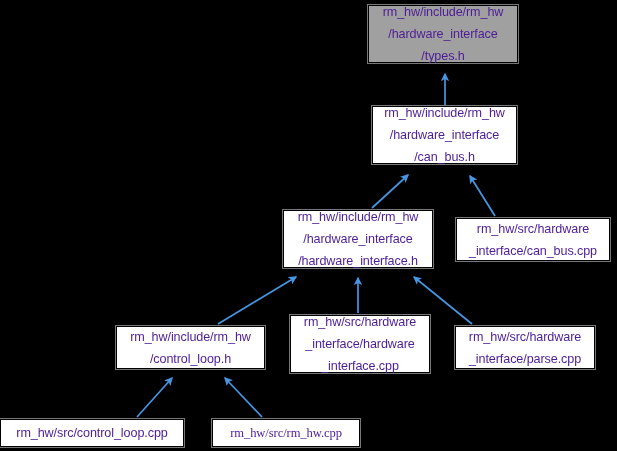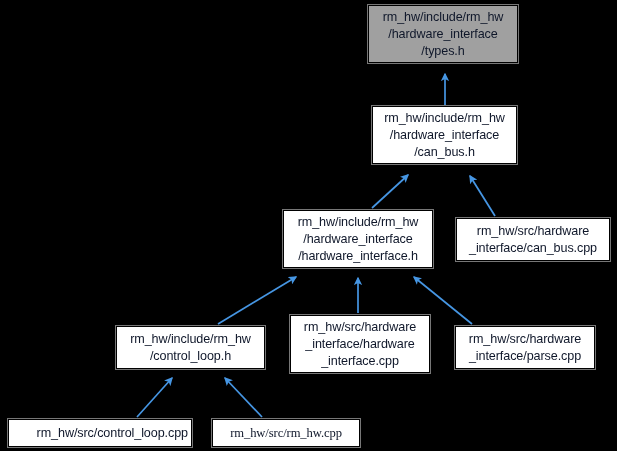--- a/index.html
+++ b/index.html
@@ -21,23 +21,23 @@
     top: 0;
     width: 617px;
     height: 451px;
     pointer-events: none;
   }
   .node {
     position: absolute;
     box-sizing: border-box;
     border: 1px solid #000000;
     background: #ffffff;
-    color: #0f172a;
+    color: #4c1d95;
     font-size: 12.6px;
-    line-height: 17px;
+    line-height: 22px;
     text-align: center;
     display: flex;
     align-items: center;
     justify-content: center;
     white-space: pre-line;
     letter-spacing: -0.1px;
     box-shadow: 1px 1px 0 0 #777777, -1px -1px 0 0 #777777,
                 1px -1px 0 0 #777777, -1px 1px 0 0 #777777;
     z-index: 2;
   }
@@ -82,16 +82,16 @@
 /hardware_interface.h</span></div>
       <div class="node" style="left: 456px; top: 218px; width: 154px; height: 43px;"><span class="label">rm_hw/src/hardware
 _interface/can_bus.cpp</span></div>
       <div class="node" style="left: 116px; top: 326px; width: 149px; height: 43px;"><span class="label">rm_hw/include/rm_hw
 /control_loop.h</span></div>
       <div class="node" style="left: 290px; top: 315px; width: 140px; height: 58px;"><span class="label">rm_hw/src/hardware
 _interface/hardware
 _interface.cpp</span></div>
       <div class="node" style="left: 455px; top: 326px; width: 140px; height: 43px;"><span class="label">rm_hw/src/hardware
 _interface/parse.cpp</span></div>
-      <div class="node" style="left: 8px; top: 419px; width: 184px; height: 28px; text-align: right;"><span class="label">rm_hw/src/control_loop.cpp</span></div>
+      <div class="node" style="left: 0; top: 419px; width: 184px; height: 28px;"><span class="label">rm_hw/src/control_loop.cpp</span></div>
       <div class="node" style="left: 212px; top: 419px; width: 148px; height: 28px; font-family: Liberation Serif, serif;"><span class="label">rm_hw/src/rm_hw.cpp</span></div>
     </div>
 </div>
 
 </body></html>

